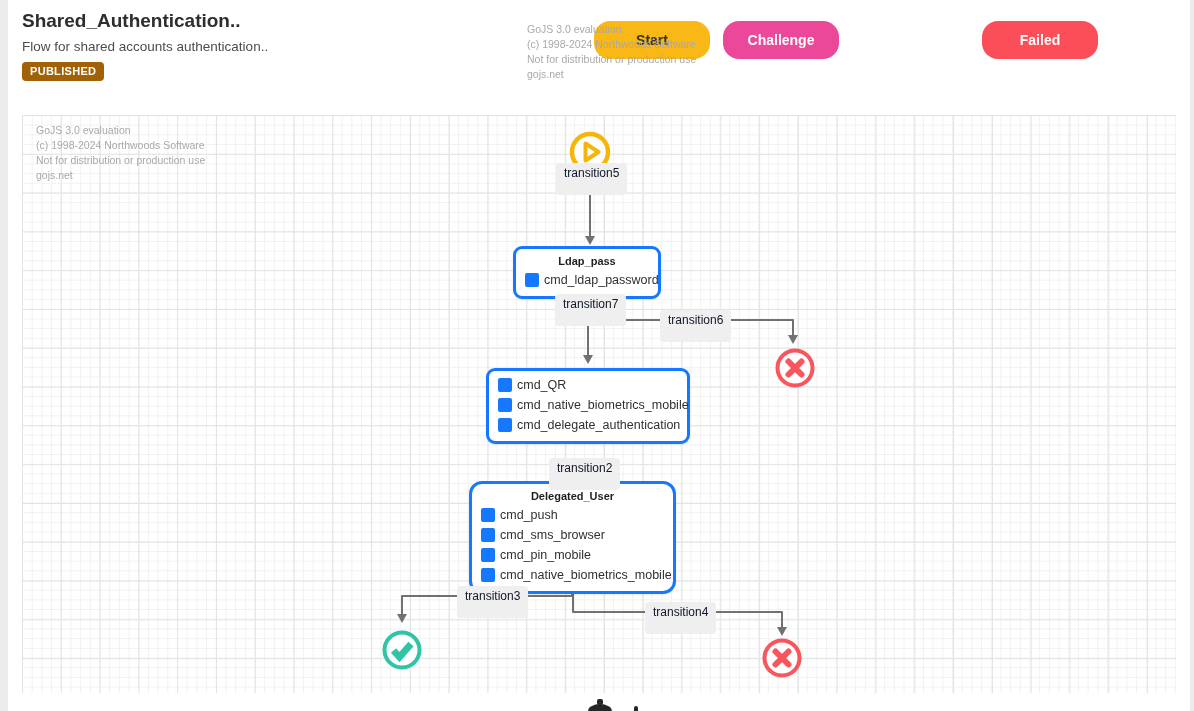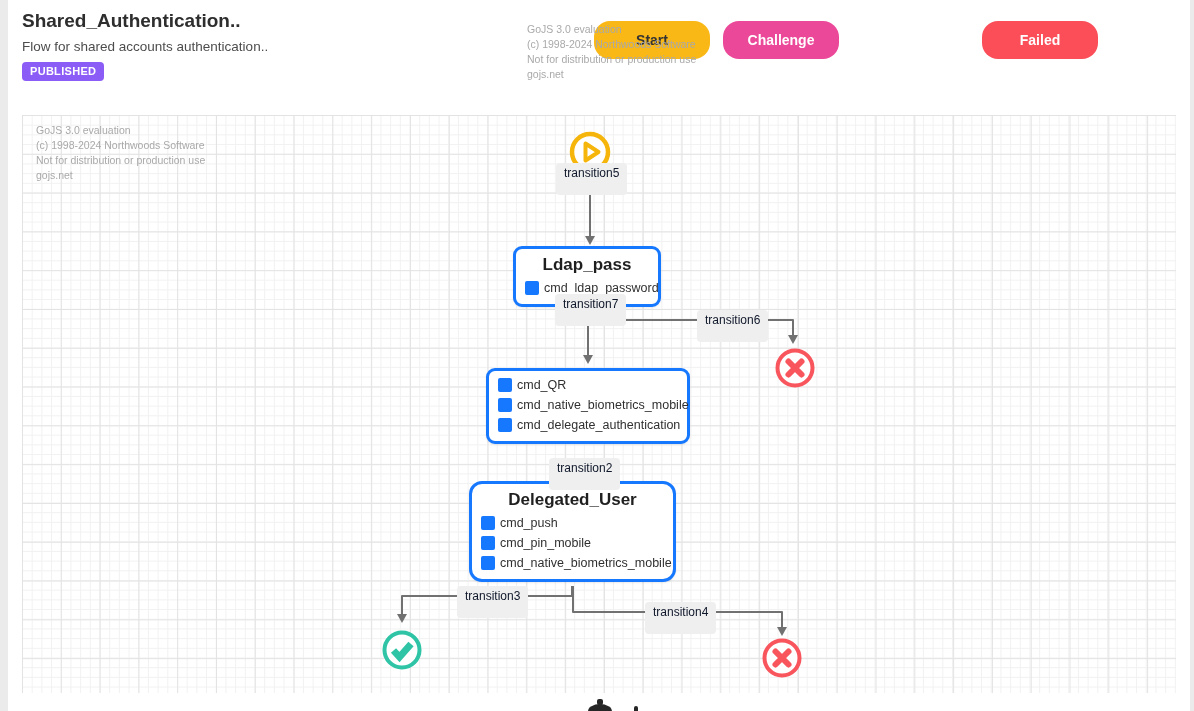--- a/index.html
+++ b/index.html
@@ -4,21 +4,21 @@
 <style>
   * { margin:0; padding:0; box-sizing:border-box; }
   html,body { width:1194px; height:711px; overflow:hidden; background:#ebebeb;
     font-family:"Liberation Sans", sans-serif; }
   #card { position:absolute; left:8px; top:0; width:1182px; height:711px; background:#ffffff; }
 
   
   #header { position:absolute; left:0; top:0; width:100%; height:95px; background:#ffffff; }
   .page-title { position:absolute; left:14px; top:10px; font-size:19px; font-weight:bold; color:#2e2e2e; }
   .page-subtitle { position:absolute; left:14px; top:39px; font-size:13.5px; color:#4d4d4d; }
-  .status-badge { position:absolute; left:14px; top:62px; background:#8b5cf6; color:#fff;
+  .status-badge { position:absolute; left:14px; top:62px; background:#a16207; color:#fff;
     font-size:11px; font-weight:bold; padding:3px 8px 4px; border-radius:4px; letter-spacing:.3px; }
 
   .palette-btn { position:absolute; top:21px; width:116px; height:38px; border:none; border-radius:16px;
     font-family:"Liberation Sans", sans-serif; font-size:14px; font-weight:bold; cursor:pointer;
     display:flex; align-items:center; justify-content:center; z-index:1; }
   #btn-start { left:586px; background:#F9B816; color:#333; }
   #btn-challenge { left:715px; background:#ec4899; color:#fff; }
   #btn-authenticated { left:844px; background:#2CBF9C; color:#fff; }
   #btn-failed { left:974px; background:#FB4E59; color:#fff; }
 
@@ -32,21 +32,21 @@
       linear-gradient(to bottom, #e3e3e3 1px, transparent 1px),
       linear-gradient(to right, #f1f1f1 1px, transparent 1px),
       linear-gradient(to bottom, #f1f1f1 1px, transparent 1px);
     background-size: 38.8px 38.8px, 38.8px 38.8px, 9.7px 9.7px, 9.7px 9.7px; }
   #canvas-watermark { position:absolute; left:14px; top:8px; }
 
   #links { position:absolute; left:0; top:0; width:1154px; height:578px; }
 
   .state-node { position:absolute; background:#fff; border:3px solid #1677FF; border-radius:9px;
     padding:4px 9px 6px; box-shadow:0 1px 2px rgba(0,0,0,.08); }
-  .node-title { font-size:17px; font-weight:bold; color:#1f1f1f; text-align:center; padding:2px 0 3px; }
+  .node-title { font-size:11px; font-weight:bold; color:#1f1f1f; text-align:center; padding:2px 0 3px; }
   .cmd-row { display:flex; align-items:center; height:20px; }
   .cmd-square { width:14px; height:14px; background:#1677FF; border-radius:2px; flex:0 0 auto; }
   .cmd-label { font-size:12.5px; color:#303030; margin-left:5px; white-space:nowrap; }
 
   .transition-label { position:absolute; height:32px; padding:0 8px; background:#efefef; border-radius:4px;
     color:#0f172a; font-size:12px; line-height:20px; white-space:nowrap; z-index:3; }
 
   .diagram-icon { position:absolute; z-index:2; }
 
   
@@ -149,31 +149,35 @@
     </div>
 
     <div class="state-node" style="left:447px; top:366px; width:207px;border-radius:13px;">
       <div class="node-title">Delegated_User</div>
       <div class="cmd-row">
         <span class="cmd-square"></span>
         <span class="cmd-label">cmd_push</span>
       </div>
       <div class="cmd-row">
         <span class="cmd-square"></span>
+        <span class="cmd-label">cmd_sms_browser</span>
+      </div>
+      <div class="cmd-row">
+        <span class="cmd-square"></span>
         <span class="cmd-label">cmd_pin_mobile</span>
       </div>
       <div class="cmd-row">
         <span class="cmd-square"></span>
         <span class="cmd-label">cmd_native_biometrics_mobile</span>
       </div>
     </div>
 
     <div class="transition-label" style="left:534px; top:48px;">transition5</div>
     <div class="transition-label" style="left:533px; top:179px;">transition7</div>
-    <div class="transition-label" style="left:638px; top:195px;margin-left:37px;">transition6</div>
+    <div class="transition-label" style="left:638px; top:195px;">transition6</div>
     <div class="transition-label" style="left:527px; top:343px;">transition2</div>
     <div class="transition-label" style="left:435px; top:471px;">transition3</div>
     <div class="transition-label" style="left:623px; top:487px;">transition4</div>
   </div>
 
   <div class="partial-blob" id="partial-1"></div>
   <div class="partial-blob" id="partial-1b"></div>
   <div class="partial-blob" id="partial-2"></div>
 
 </div>

